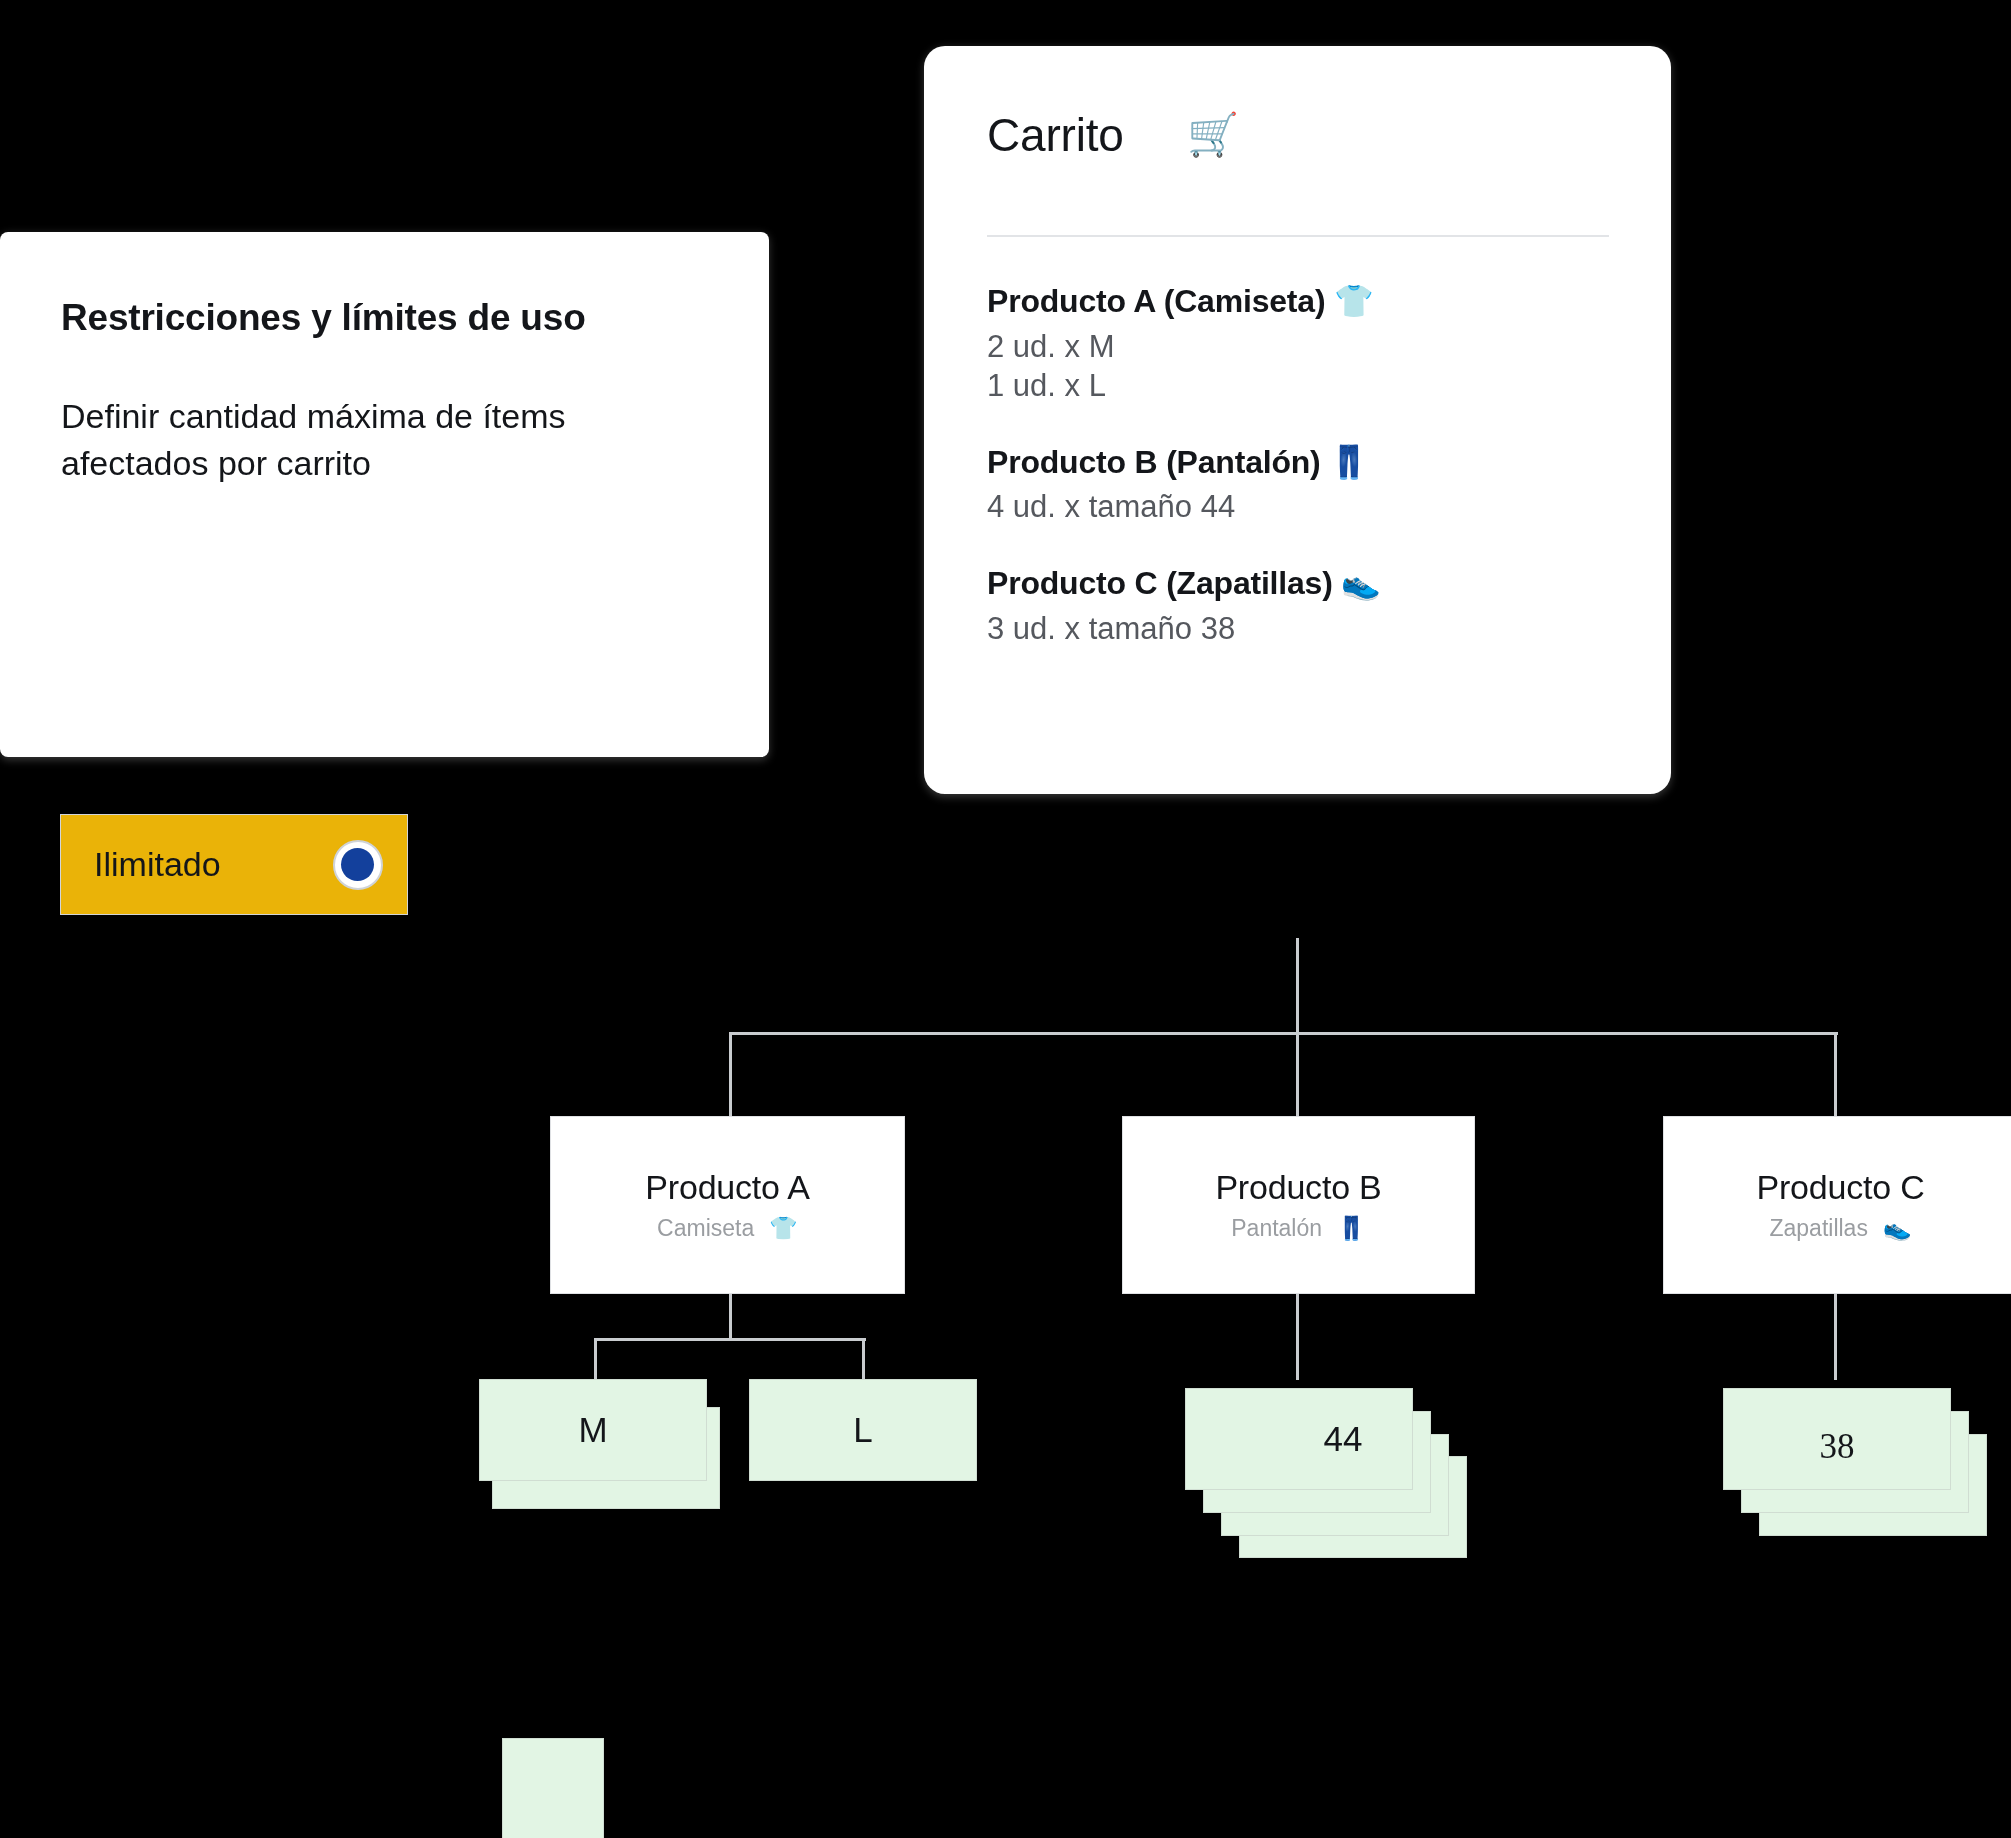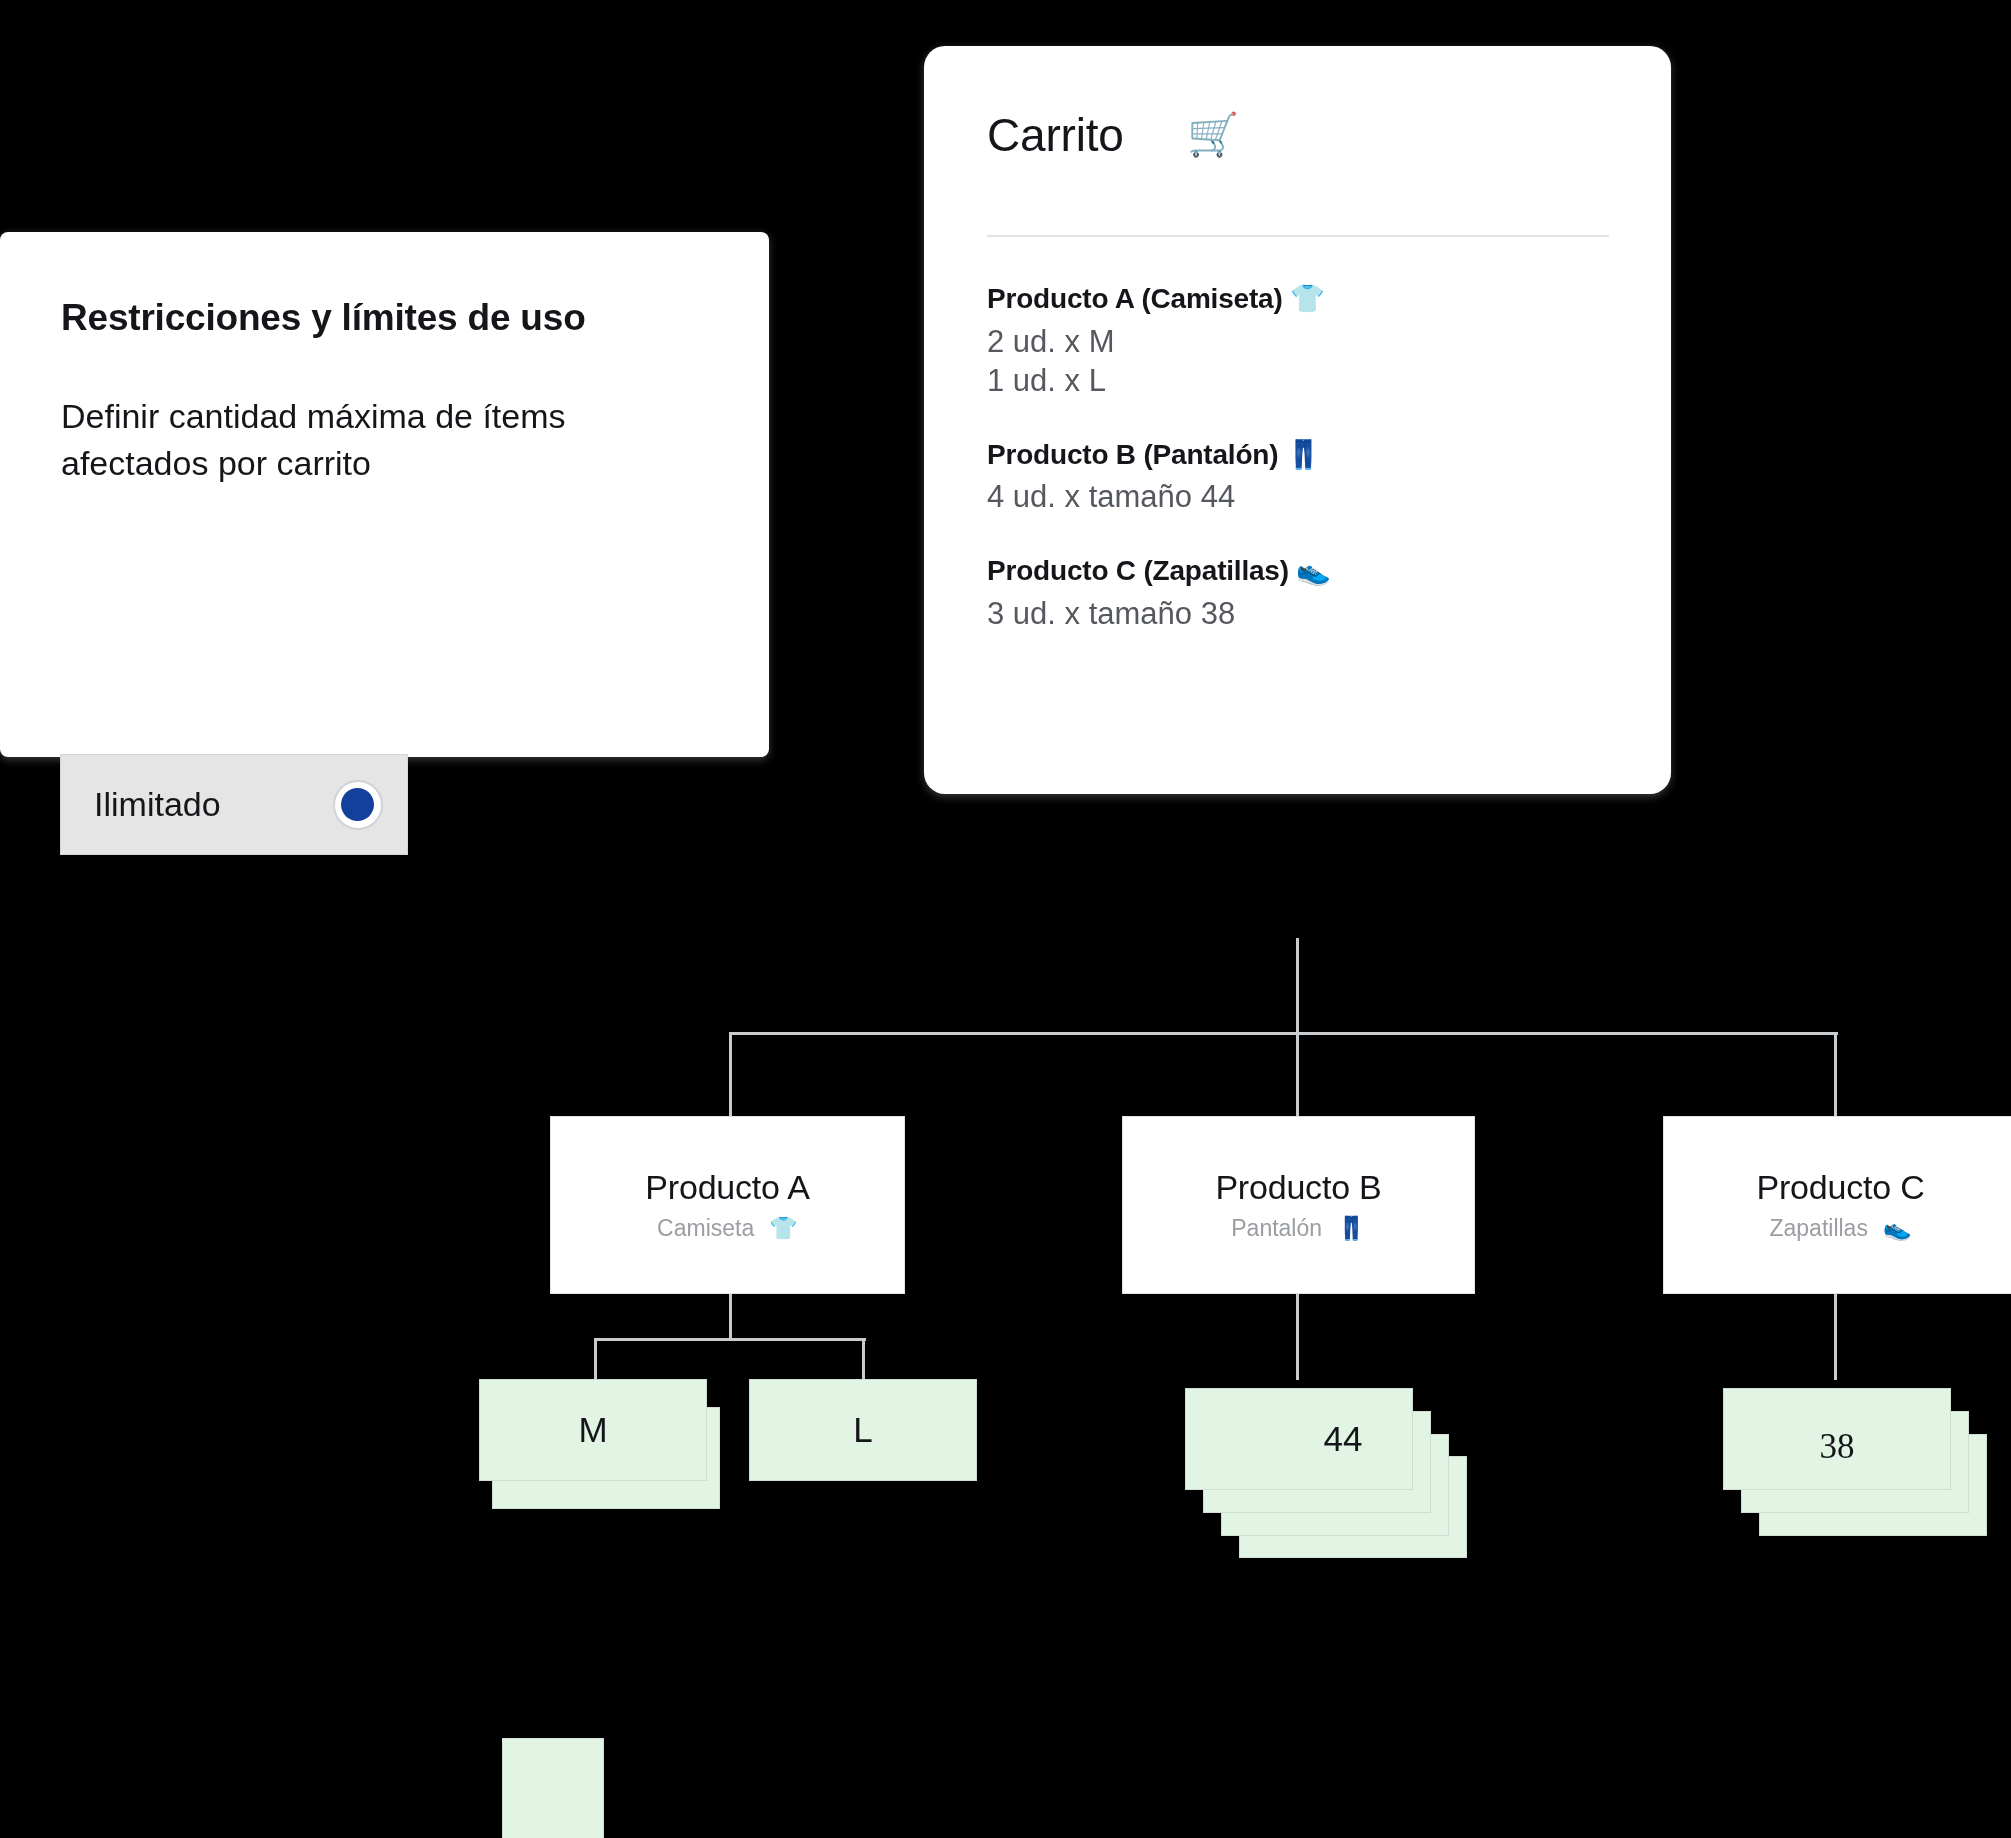--- a/index.html
+++ b/index.html
@@ -49,25 +49,25 @@
     top: 161px;
     width: 586px;
     font-size: 34px;
     font-weight: 400;
     line-height: 1.38;
     color: #14161a;
   }
   #unlimited-select {
     position: absolute;
     left: 60px;
-    top: 522px;
+    top: 582px;
     width: 348px;
     height: 101px;
     border: 1.6px solid #d2d5d9;
-    background: #e5e5e5;
+    background: #eab308;
     display: flex;
     align-items: center;
     justify-content: space-between;
     padding: 0 24.4px 0 33px;
   }
   #unlimited-label {
     font-size: 34px;
     color: #14161a;
     font-weight: 400;
   }
@@ -119,21 +119,21 @@
   }
   #cart-items {
     position: absolute;
     left: 63px;
     top: 236px;
     width: 651px;
   }
   .cart-item { margin-bottom: 37px; }
   .cart-item:last-child { margin-bottom: 0; }
   .cart-item-name {
-    font-size: 28px;
+    font-size: 32px;
     font-weight: 600;
     color: #14161a;
     letter-spacing: -0.2px;
     white-space: nowrap;
     margin-bottom: 6.5px;
   }
   .cart-item-name .emoji { font-weight: 400; }
   .cart-item-line {
     font-size: 31px;
     color: #55585e;

